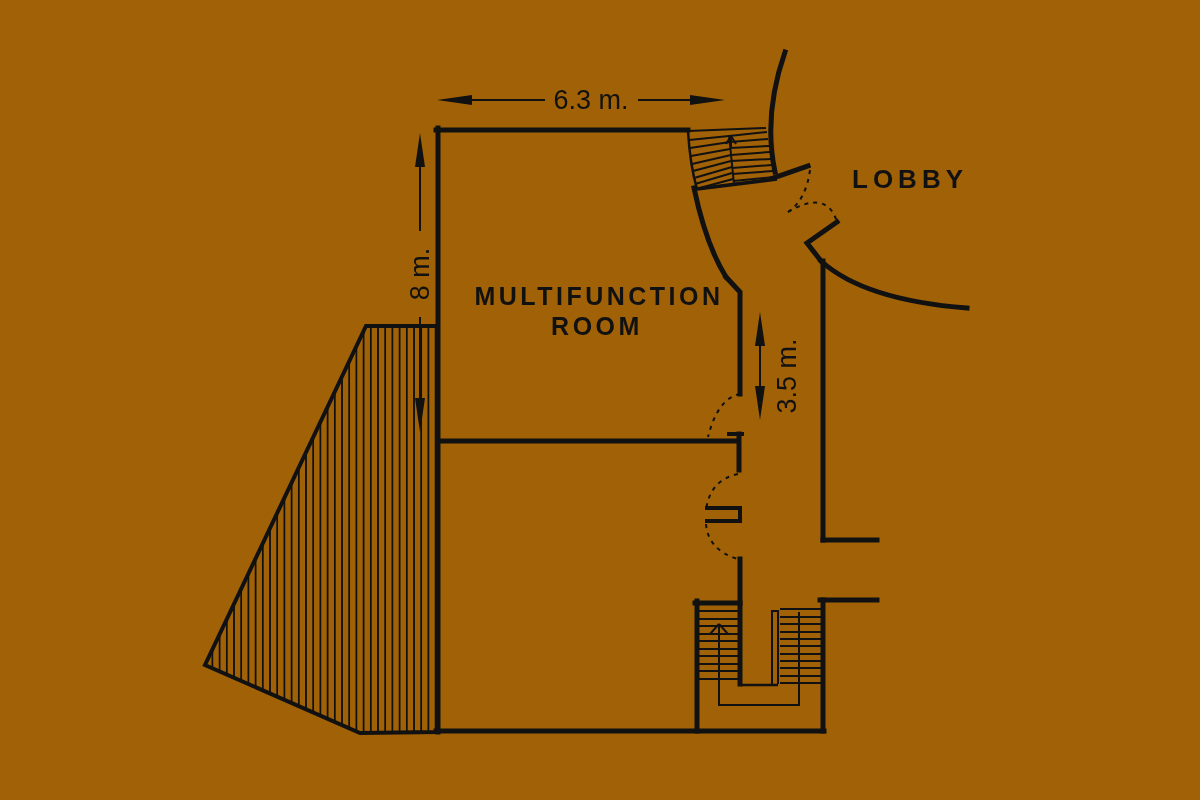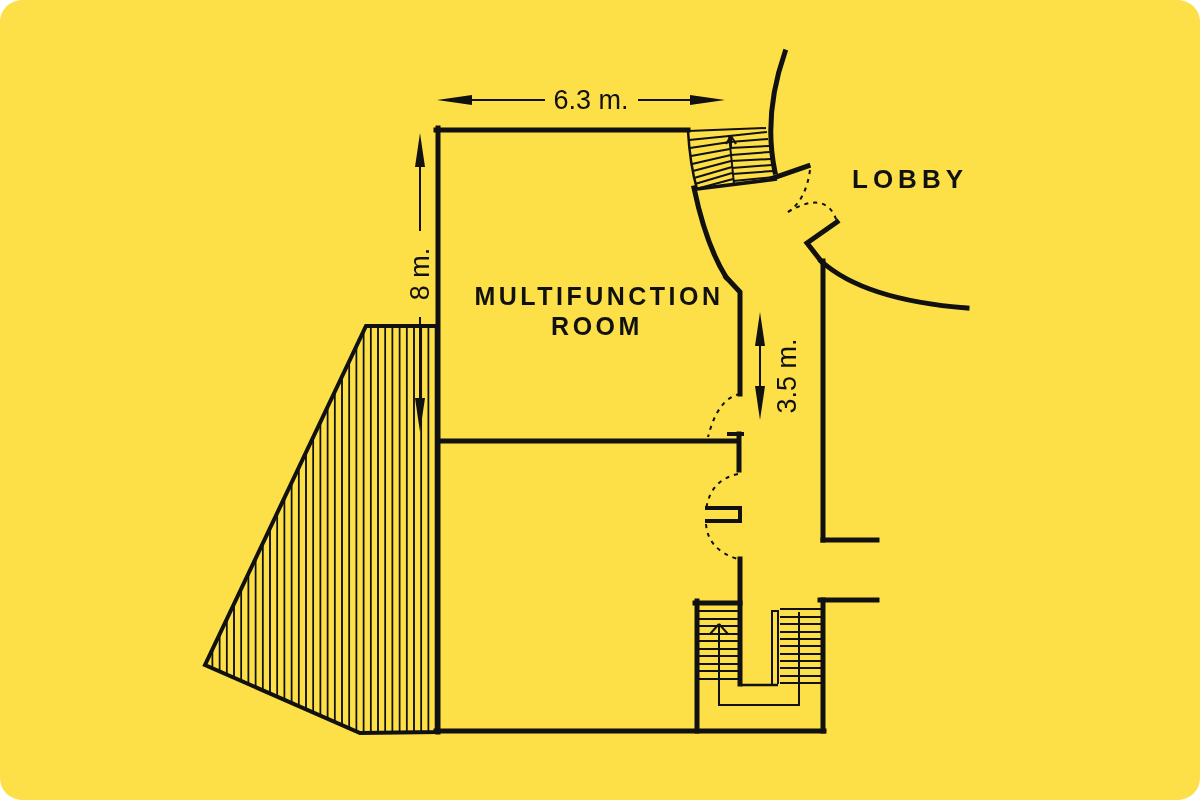--- a/index.html
+++ b/index.html
@@ -8,22 +8,21 @@
     background: #ffffff;
     width: 1200px;
     height: 800px;
     overflow: hidden;
     font-family: "Liberation Sans", sans-serif;
   }
   .plan-wrap {
     position: relative;
     width: 1200px;
     height: 800px;
-    background: #fde047;
-    border-radius: 22px;
+    background: #a16207;
   }
   svg { display: block; }
   .wall   { stroke: #111111; stroke-width: 5; fill: none; stroke-linecap: square; }
   .wall4  { stroke: #111111; stroke-width: 4; fill: none; stroke-linecap: square; }
   .thin   { stroke: #111111; stroke-width: 2; fill: none; }
   .thin25 { stroke: #111111; stroke-width: 2.5; fill: none; }
   .thin35 { stroke: #111111; stroke-width: 3.5; fill: none; }
   .dash   { stroke: #111111; stroke-width: 2; fill: none; stroke-dasharray: 4 5; }
   .dimline{ stroke: #111111; stroke-width: 2; fill: none; }
   .dimhead{ fill: #111111; stroke: none; }

